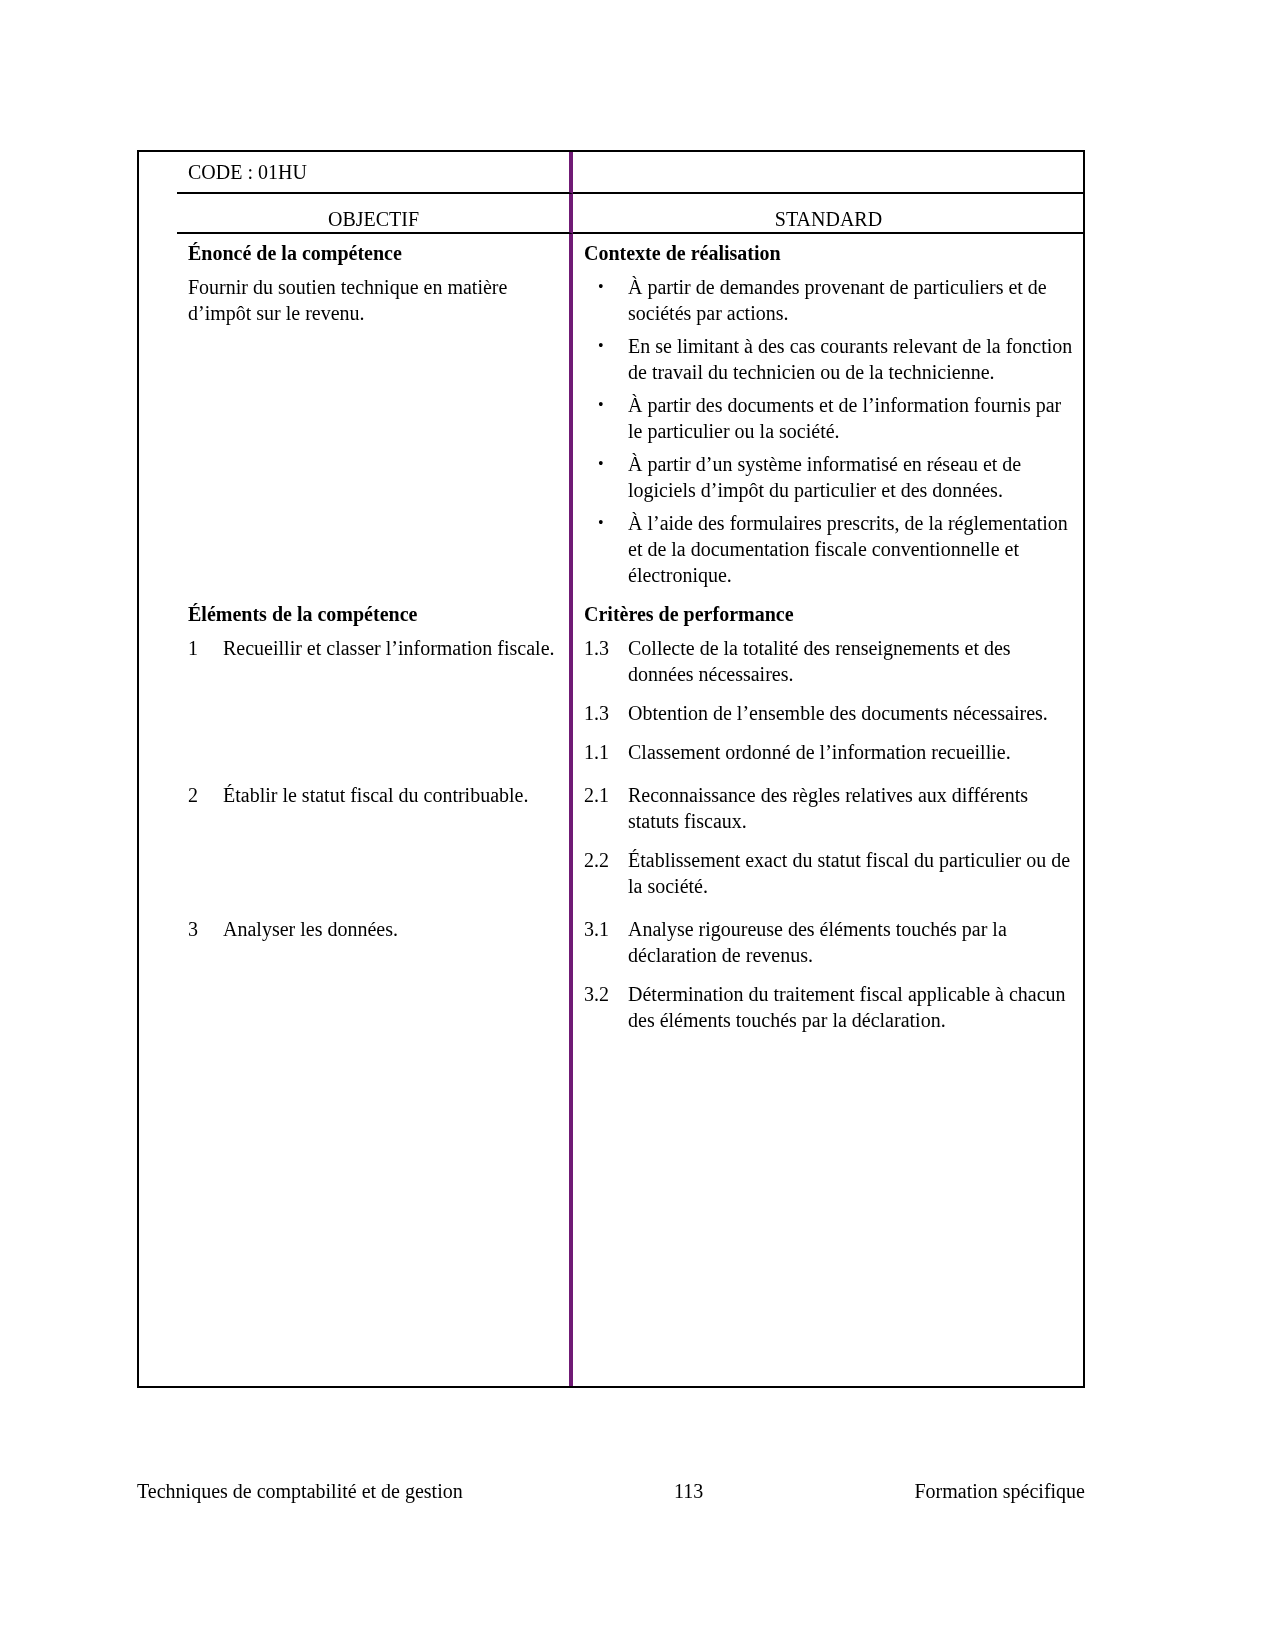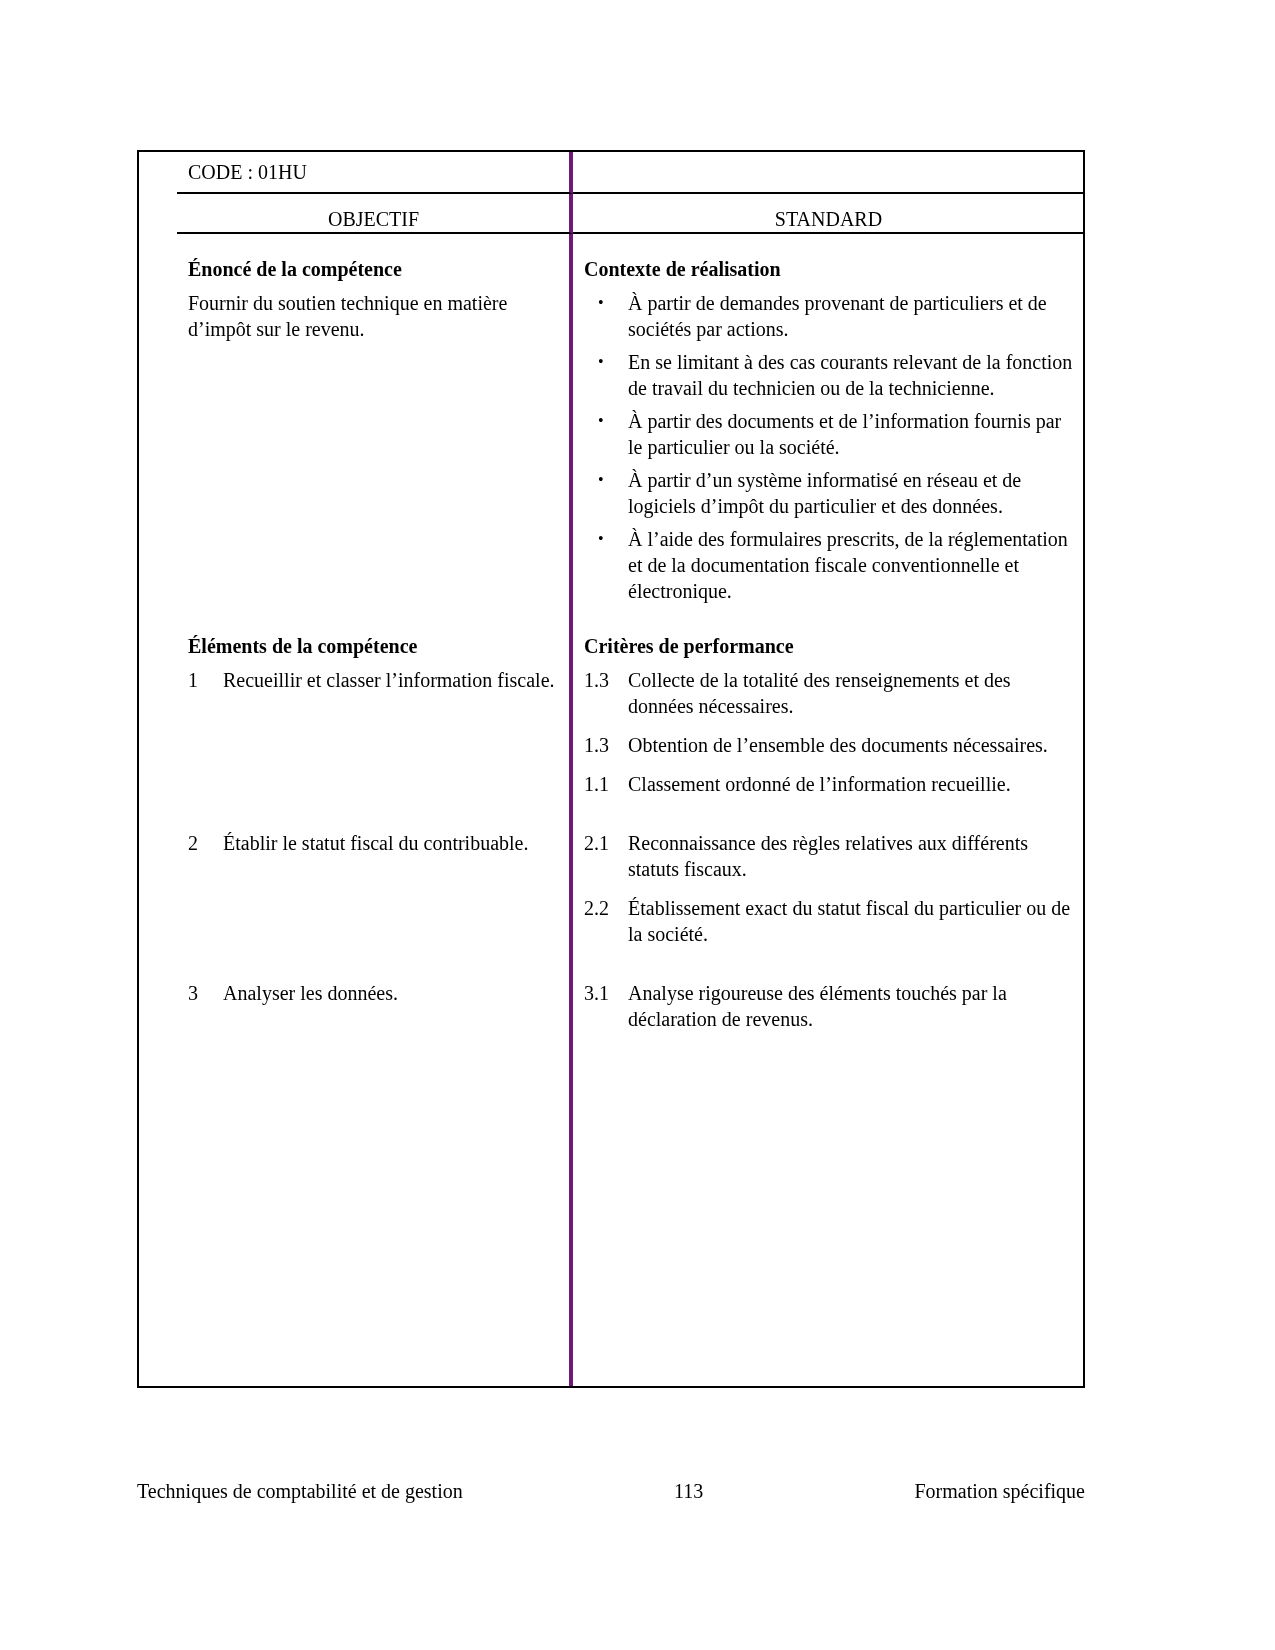--- a/index.html
+++ b/index.html
@@ -84,21 +84,21 @@
     display: flex;
     margin: 0 0 13px 0;
   }
   .crit-item .num {
     flex: 0 0 44px;
   }
   .crit-item .ntext {
     flex: 1;
   }
   .body-cell {
-    padding-top: 20px;
+    padding-top: 4px;
   }
   .footer {
     position: absolute;
     left: 137px;
     top: 1478px;
     width: 948px;
     display: flex;
     justify-content: space-between;
     align-items: flex-end;
   }
@@ -192,20 +192,24 @@
     <div class="num-item">
       <span class="num">3</span>
       <span class="ntext">Analyser les données.</span>
     </div>
   </div>
   <div class="cell body-cell">
     <div class="crit-item">
       <span class="num">3.1</span>
       <span class="ntext">Analyse rigoureuse des éléments touchés par la déclaration de revenus.</span>
     </div>
+    <div class="crit-item">
+      <span class="num">3.2</span>
+      <span class="ntext">Détermination du traitement fiscal applicable à chacun des éléments touchés par la déclaration.</span>
+    </div>
   </div>
 
 </div>
 
 <div class="footer">
   <span>Techniques de comptabilité et de gestion</span>
   <span>113</span>
   <span>Formation spécifique</span>
 </div>
 

